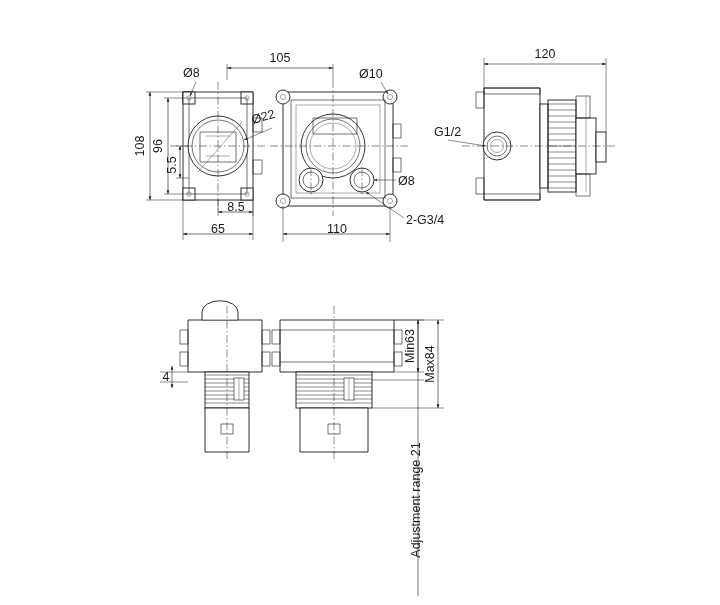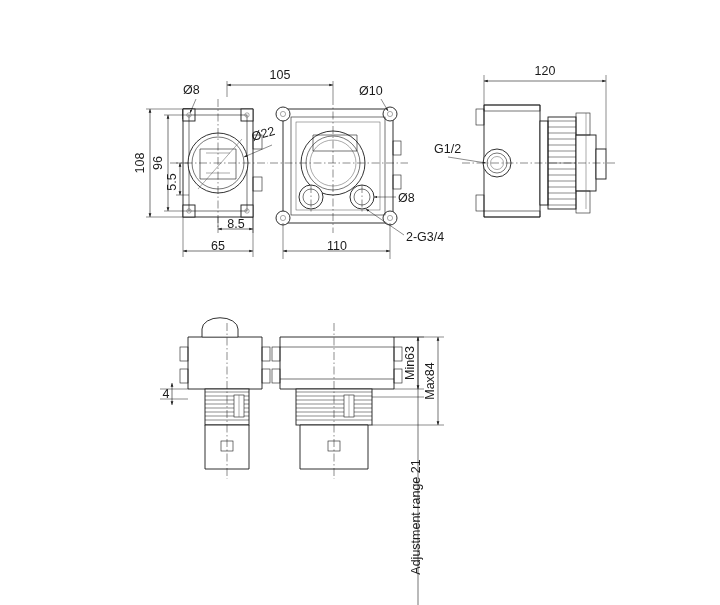--- a/index.html
+++ b/index.html
@@ -11,21 +11,21 @@
     width: 720px;
     height: 605px;
     font-family: "Liberation Sans", sans-serif;
     color: #1a1a1a;
     overflow: hidden;
     position: relative;
   }
   #drawing-root {
     position: absolute;
     left: 0;
-    top: 17px;
+    top: 0;
     width: 720px;
     height: 484px;
   }
   svg.tech-drawing {
     display: block;
     width: 720px;
     height: 605px;
     background: #ffffff;
   }
   .ln { stroke: #1a1a1a; stroke-width: 0.9; fill: none; }

